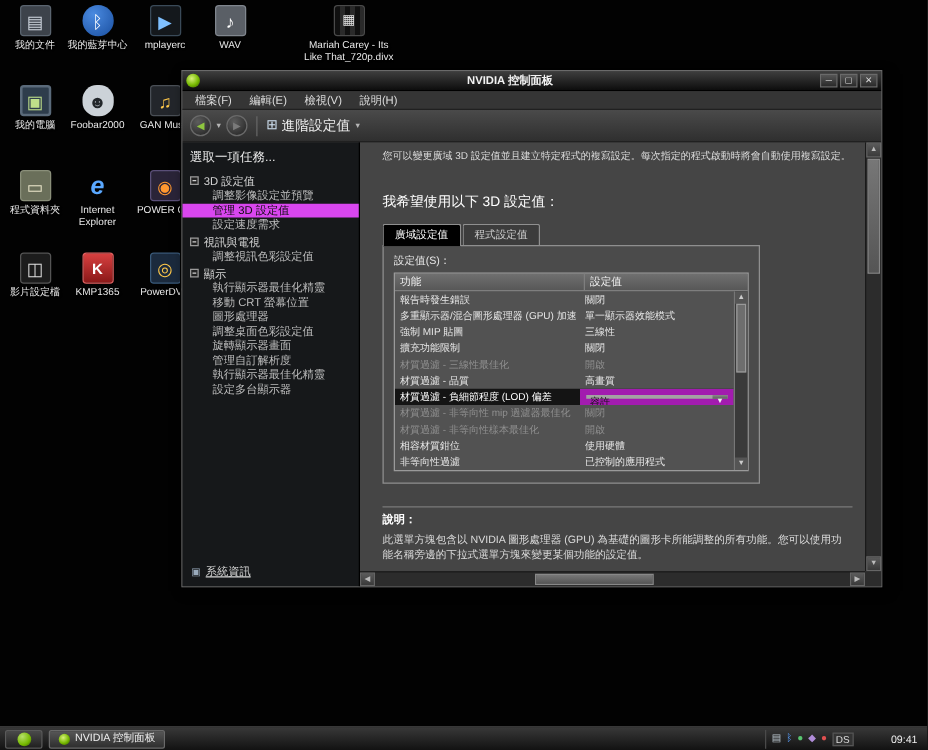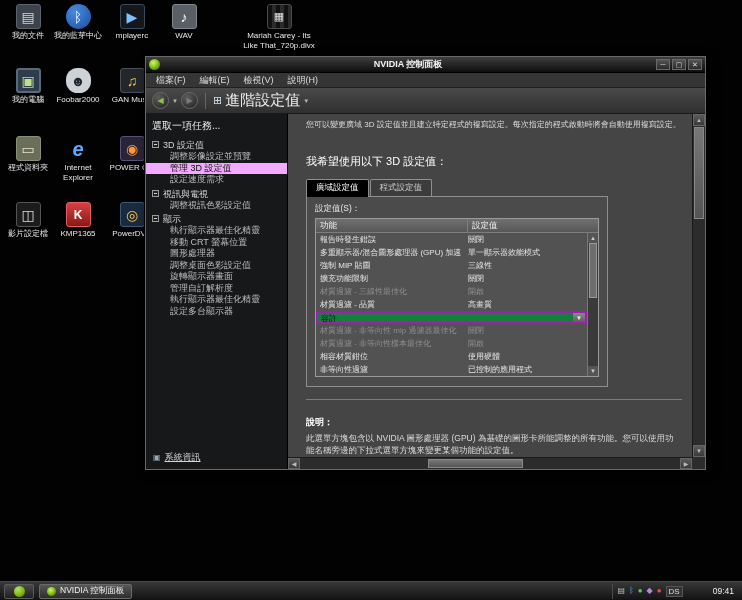--- a/index.html
+++ b/index.html
@@ -36,31 +36,31 @@
   .wbtns{display:flex;gap:2px;flex:none;}
   .wbtn{width:14px;height:11px;background:linear-gradient(#555,#2a2a2a);border:1px solid #6a6a6a;color:#ddd;font-size:7px;line-height:9px;text-align:center;}
   .menubar{height:15px;background:#353535;border-bottom:1px solid #202020;display:flex;align-items:center;padding-left:3px;flex:none;}
   .mitem{font-size:9px;color:#ddd;padding:7px 7px;}
   .toolbar{height:26px;background:linear-gradient(#4a4a4a,#2f2f2f);border-bottom:1px solid #191919;display:flex;align-items:center;padding:0 6px;gap:3px;flex:none;}
   .navbtn{width:17px;height:17px;border-radius:50%;background:radial-gradient(circle at 35% 30%,#5d5d5d,#202020);border:1px solid #6a6a6a;color:#8ec63f;font-size:8px;line-height:15px;text-align:center;}
   .navbtn.fwd{color:#7a7a7a;}
   .caret{color:#b5b5b5;font-size:6px;}
   .tsep{width:1px;height:16px;background:#666;margin:0 4px;}
   .viewicon{color:#cfe0f0;font-size:11px;line-height:1;}
-  .viewlabel{font-size:15px;color:#eee;}
+  .viewlabel{font-size:11px;color:#eee;}
 
   .wbody{flex:1;display:flex;min-height:0;}
   
   .nav{width:142px;background:#16181a;border-right:1px solid #000;position:relative;padding-top:4px;flex:none;}
   .navhead{font-size:10px;color:#ececec;margin:1px 6px 6px;}
   .ngroup{font-size:9px;color:#d6d6d6;height:12px;line-height:12px;padding-left:6px;white-space:nowrap;overflow:hidden;margin-top:2px;}
   .ebox{display:inline-block;width:7px;height:7px;border:1px solid #9a9a9a;margin-right:4px;position:relative;background:#222;vertical-align:0;}
   .ebox::after{content:"";position:absolute;left:1px;right:1px;top:2px;height:1px;background:#d0d0d0;}
   .nitem{font-size:9px;height:11.5px;line-height:11.5px;padding-left:24px;white-space:nowrap;overflow:hidden;color:#bdbdbd;}
-  .nitem.sel{background:#f0abfc;color:#0d0d0d;}
+  .nitem.sel{background:#d946ef;color:#0d0d0d;}
   .sysinfo{position:absolute;bottom:5px;left:7px;font-size:9px;color:#d5d5d5;display:flex;align-items:center;gap:4px;}
   .si-icon{font-size:8px;color:#9ab;}
   .siul{text-decoration:underline;}
 
   
   .main{flex:1;position:relative;background:#454545;min-width:0;}
   .mcontent{position:absolute;left:0;top:0;right:13px;bottom:12px;padding:6px 10px 0 18px;overflow:hidden;color:#e3e3e3;border-radius:15px;}
   .intro{font-size:8px;line-height:1.3;color:#dcdcdc;}
   .mheading{margin-top:24px;font-size:11px;font-weight:normal;color:#fff;}
   .tabs{margin-top:10px;display:flex;}
@@ -72,28 +72,28 @@
   .thead{display:flex;height:14px;line-height:13px;background:linear-gradient(#707070,#575757);border-bottom:1px solid #7e7e7e;color:#f2f2f2;font-size:8.5px;}
   .th1{width:152px;padding-left:4px;border-right:1px solid #7e7e7e;}
   .th2{flex:1;padding-left:4px;}
   .tbody{margin-right:11px;}
   .trow{display:flex;height:13px;line-height:13px;font-size:8px;color:#e6e6e6;}
   .tc1{width:148px;padding-left:4px;white-space:nowrap;overflow:hidden;}
   .tc2{flex:1;padding-left:4px;white-space:nowrap;overflow:hidden;}
   .trow.disabled{color:#8f8f8f;}
   .trow.selected{background:#141414;color:#fff;}
   .comboc{padding:0;display:flex;}
-  .combo{flex:1;display:flex;align-items:stretch;background:#15803d;color:#151515;border:2px solid #a21caf;height:13px;}
+  .combo{flex:1;display:flex;align-items:stretch;background:#a3a3a3;color:#151515;border:5px solid #a21caf;height:13px;}
   .cval{flex:1;padding-left:3px;font-size:8px;line-height:11px;}
   .cbtn{width:12px;background:linear-gradient(#8a8a8a,#5f5f5f);color:#f0f0f0;font-size:6px;text-align:center;line-height:11px;}
   .tsb{position:absolute;top:14px;right:0;bottom:0;width:11px;background:#3a3a3a;border-left:1px solid #777;}
   .tsb .arr{height:10px;font-size:6px;color:#ccc;text-align:center;line-height:10px;background:#555;}
   .tsb .arr.dn{position:absolute;bottom:0;left:0;right:0;}
   .tsb .thumb{position:absolute;top:10px;left:1px;right:1px;height:55px;background:#6e6e6e;border:1px solid #999;}
-  .descsec{margin-top:12px;border-top:1px solid #7a7a7a;padding-top:16px;}
+  .descsec{margin-top:18px;border-top:1px solid #7a7a7a;padding-top:3px;}
   .desctitle,.usagetitle{font-weight:bold;font-size:9px;color:#fff;}
   .desctext{margin-top:4px;font-size:8.5px;line-height:1.35;color:#dcdcdc;max-width:372px;}
   .usagetitle{margin-top:10px;}
 
   .vscroll{position:absolute;top:0;right:0;bottom:12px;width:13px;background:#2c2c2c;border-left:1px solid #1a1a1a;}
   .vscroll .arr{height:12px;text-align:center;font-size:6px;color:#bbb;line-height:11px;background:linear-gradient(#5a5a5a,#3a3a3a);border:1px solid #666;}
   .vscroll .arr.dn{position:absolute;bottom:0;left:0;right:0;}
   .vscroll .thumb{position:absolute;top:13px;left:1px;right:1px;height:92px;background:linear-gradient(#777,#555);border:1px solid #888;}
   .hscroll{position:absolute;left:0;right:13px;bottom:0;height:12px;background:#2c2c2c;border-top:1px solid #1a1a1a;}
   .hscroll .arr{position:absolute;top:0;width:12px;height:11px;font-size:6px;color:#bbb;text-align:center;line-height:10px;background:linear-gradient(#5a5a5a,#3a3a3a);border:1px solid #666;}
@@ -267,20 +267,21 @@
                   </div>
                 <div class="trow disabled">
                     <span class="tc1">材質過濾 - 三線性最佳化</span>
                     <span class="tc2">開啟</span>
                   </div>
                 <div class="trow">
                     <span class="tc1">材質過濾 - 品質</span>
                     <span class="tc2">高畫質</span>
                   </div>
                 <div class="trow selected">
+                  <span class="tc1">材質過濾 - 負細節程度 (LOD) 偏差</span>
                   <span class="tc2 comboc">
                     <span class="combo">
                       <span class="cval">容許</span>
                       <span class="cbtn">▼</span>
                     </span>
                   </span>
                 </div>
                 <div class="trow disabled">
                     <span class="tc1">材質過濾 - 非等向性 mip 過濾器最佳化</span>
                     <span class="tc2">關閉</span>

